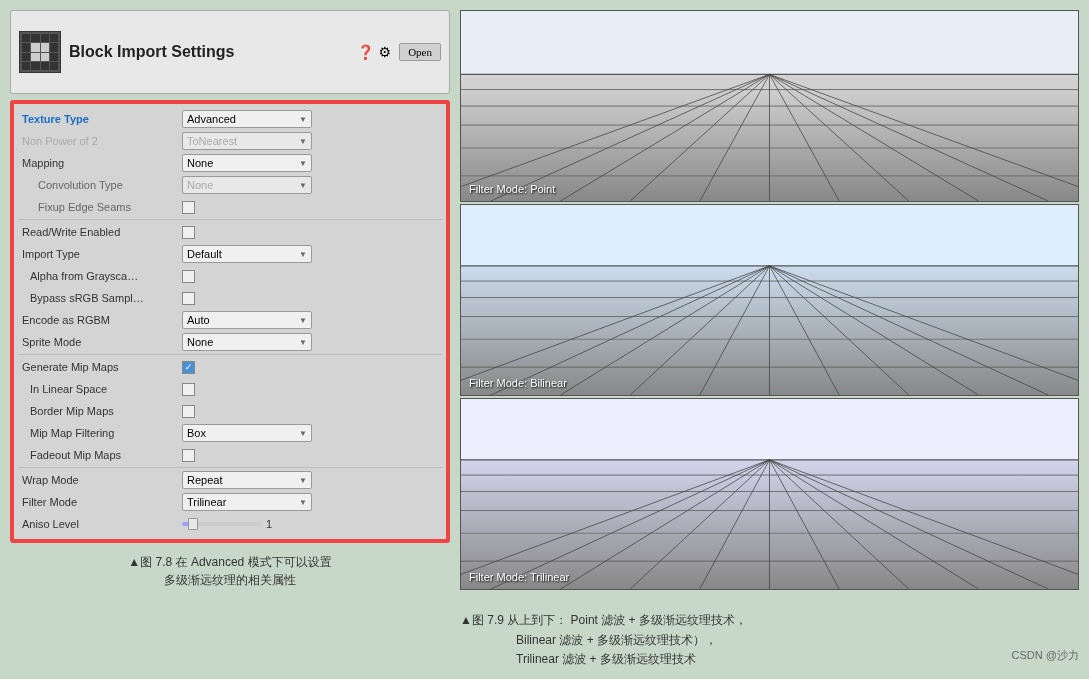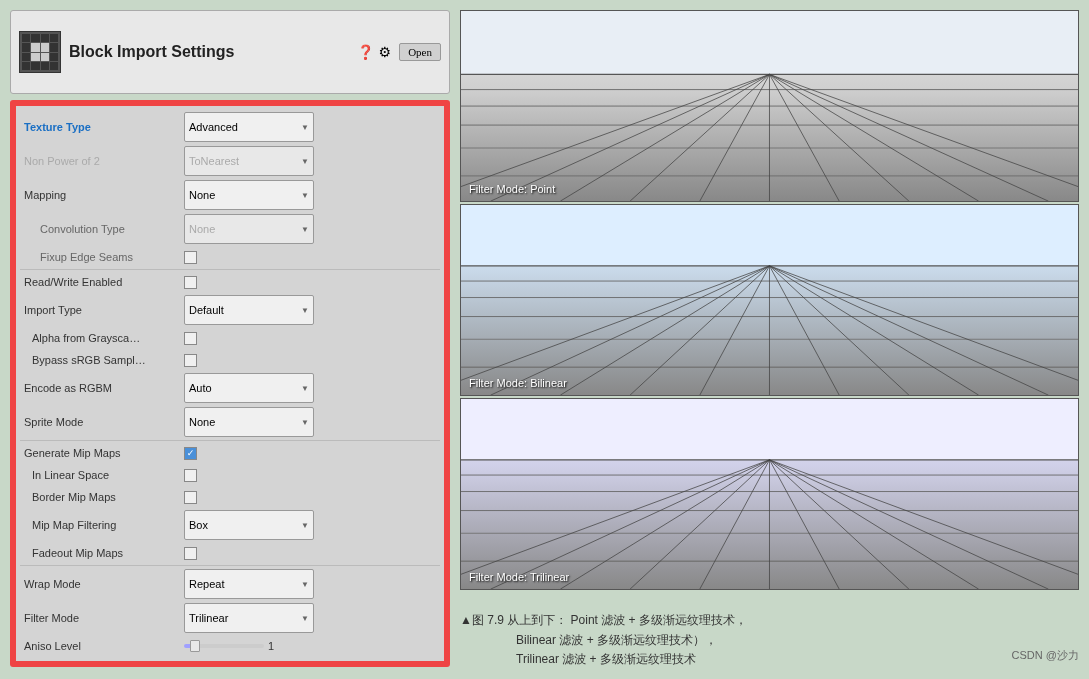--- a/index.html
+++ b/index.html
@@ -67,21 +67,21 @@
       background: #d0d0d0;
       border: 1px solid #999;
       border-radius: 2px;
       padding: 2px 8px;
       font-size: 11px;
       cursor: pointer;
       font-family: Liberation Serif, serif;
     }
     .settings-panel {
       background: #d4d4d4;
-      border: 6px solid #ef4444;
+      border: 4px solid #ef4444;
       border-radius: 3px;
       padding: 4px;
     }
     .settings-row {
       display: flex;
       align-items: center;
       padding: 2px 4px;
       min-height: 22px;
     }
     .row-label {
@@ -104,21 +104,21 @@
       background: #f0f0f0;
       border: 1px solid #999;
       border-radius: 2px;
       padding: 1px 4px;
       font-size: 11px;
       min-width: 130px;
       display: flex;
       align-items: center;
       justify-content: space-between;
       cursor: pointer;
-      height: 30px;
+      height: 18px;
     }
     .dropdown.disabled {
       color: #aaa;
       background: #e8e8e8;
     }
     .dropdown-arrow {
       font-size: 8px;
       color: #666;
     }
     .checkbox {
@@ -389,20 +389,24 @@
         <span class="row-label">Aniso Level</span>
         <div class="slider-container">
           <div class="slider">
             <div class="slider-thumb"></div>
           </div>
           <span class="slider-value">1</span>
         </div>
       </div>
     </div>
 
+    <div class="caption-area">
+      <div>▲图 7.8    在 Advanced 模式下可以设置</div>
+      <div>多级渐远纹理的相关属性</div>
+    </div>
   </div>
 
   <div class="right-panel">
     <div class="preview-images">
 
       <div class="preview-image">
         <svg class="perspective-grid" viewBox="0 0 550 150" preserveAspectRatio="xMidYMid slice" xmlns="http://www.w3.org/2000/svg">
           <defs>
             <linearGradient id="sky1" x1="0" y1="0" x2="0" y2="1">
               <stop offset="0%" stop-color="#e8e8e8"></stop>

